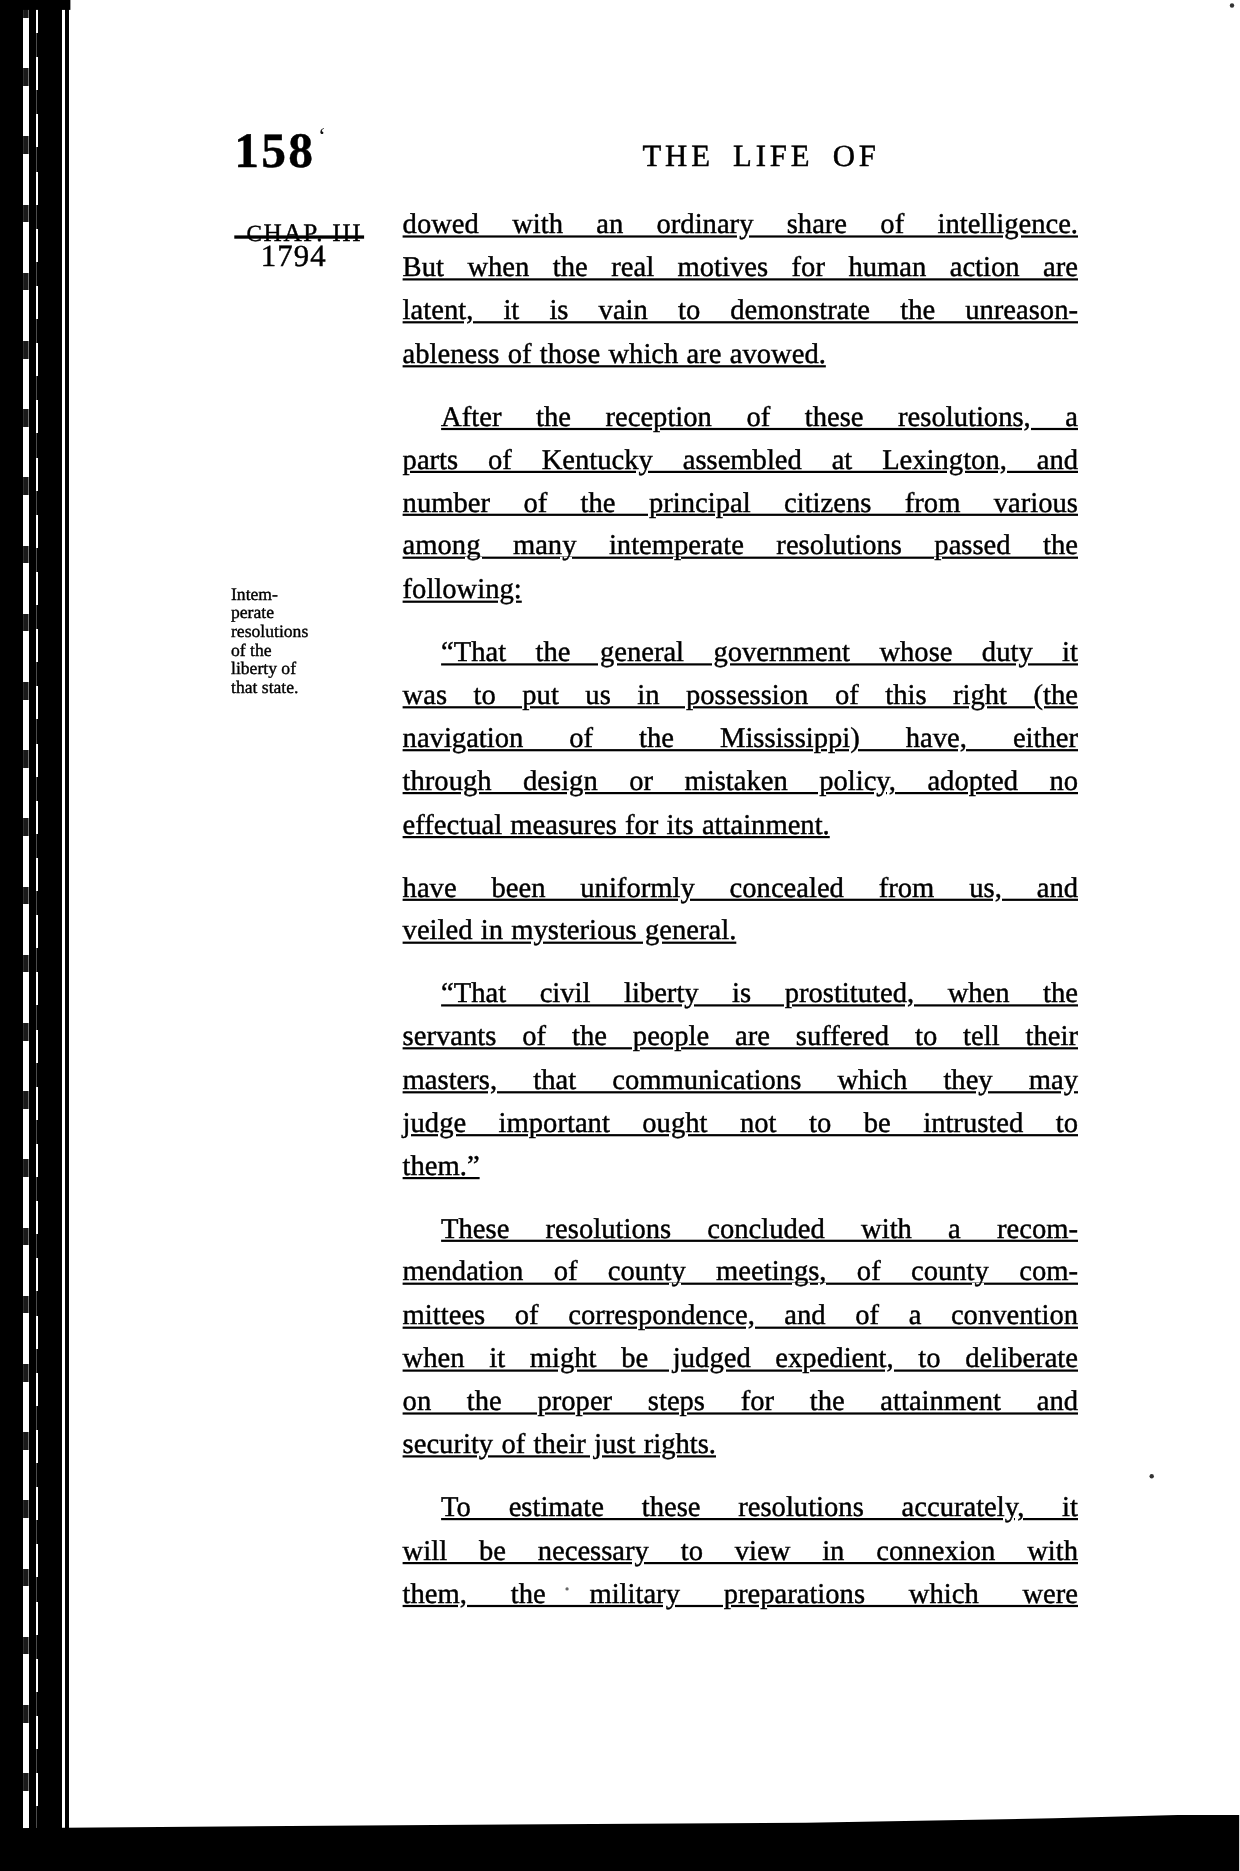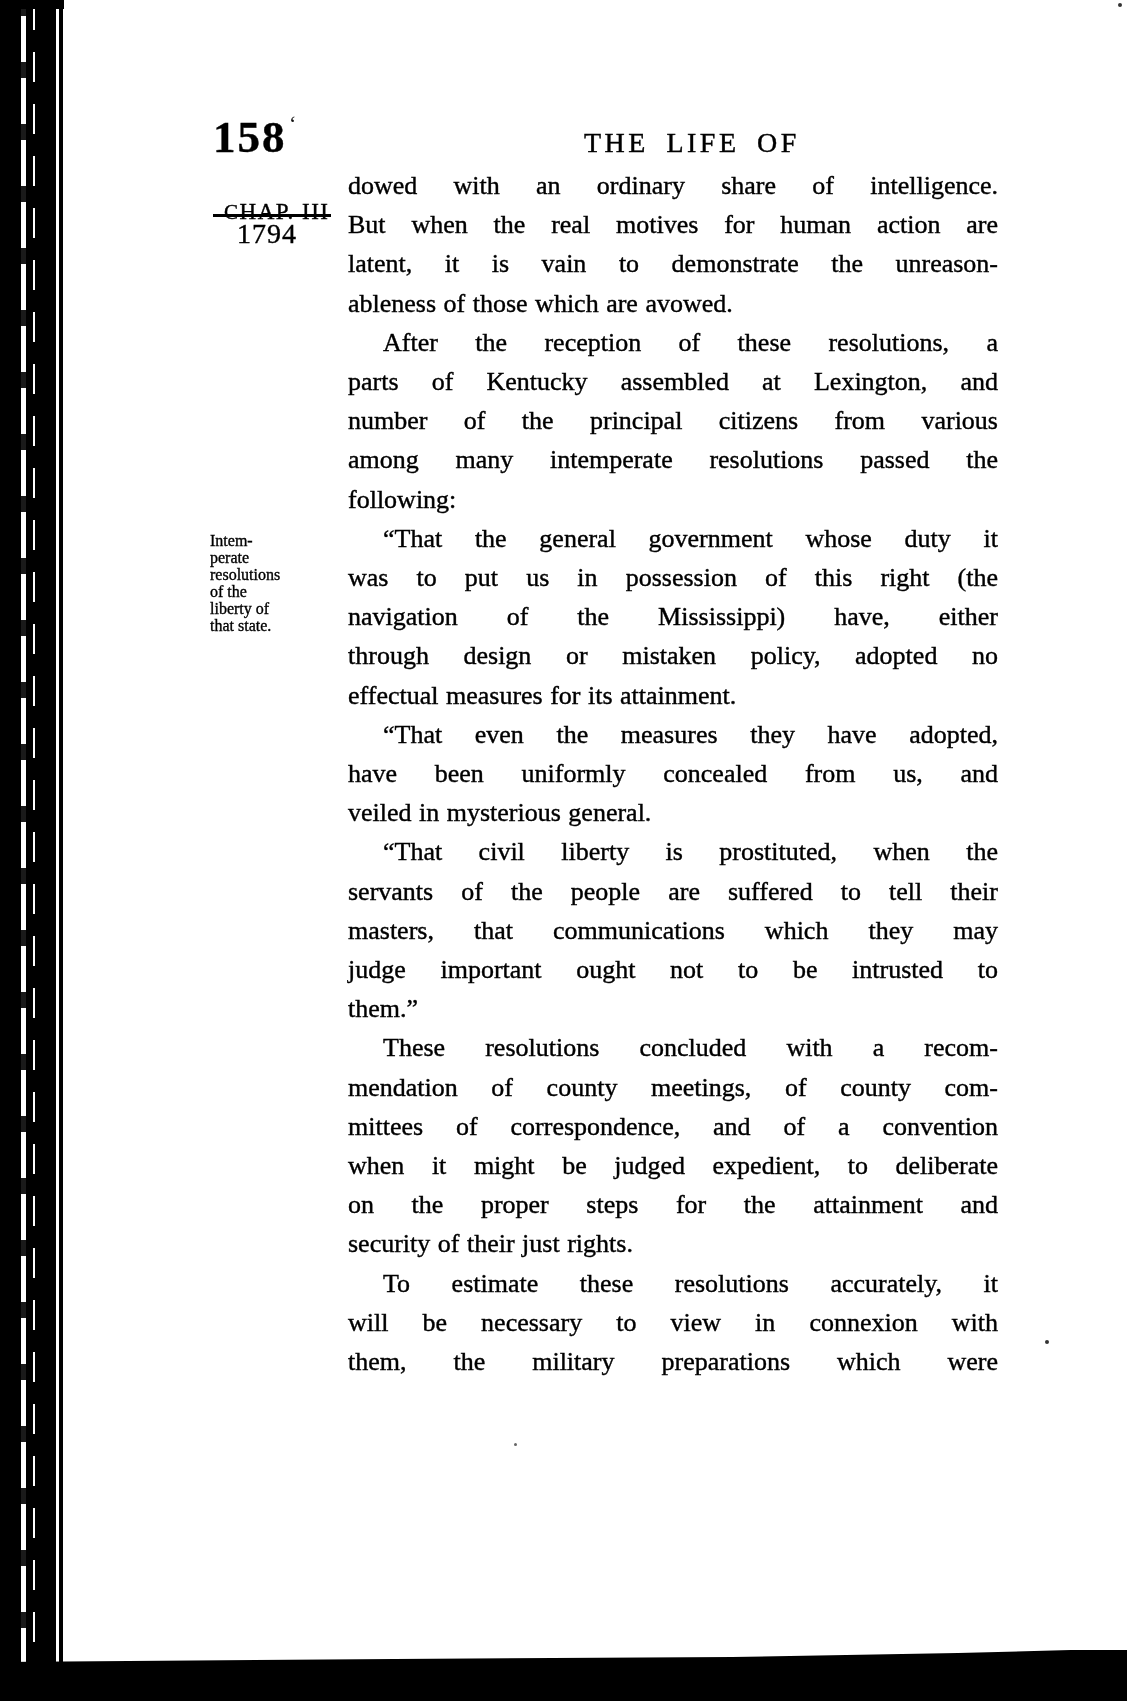--- a/index.html
+++ b/index.html
@@ -78,21 +78,21 @@
     font-size:16px;line-height:17px;
     -webkit-text-stroke:.35px #000;
   }
   .margin-note .mn-line{display:block;}
   
   .body-text{
     position:absolute;left:348px;top:166px;width:650px;
     font-size:26px;line-height:39.2px;
     -webkit-text-stroke:.4px #000;
   }
-  .para{margin:0;padding:0;}
+  .para{margin:18px;padding:0;text-decoration:underline;}
   .tl{
     text-align:justify;
     text-align-last:justify;
     word-spacing:1px;
   }
   .tl.end{text-align-last:left;}
   .tl.ind{padding-left:35px;}
 </style>
 </head>
 <body>
@@ -140,21 +140,20 @@
 
     <div class="para">
       <div class="tl ind">“That the general government whose duty it</div>
       <div class="tl">was to put us in possession of this right (the</div>
       <div class="tl">navigation of the Mississippi) have, either</div>
       <div class="tl">through design or mistaken policy, adopted no</div>
       <div class="tl end">effectual measures for its attainment.</div>
     </div>
 
     <div class="para">
-      <div class="tl ind">“That even the measures they have adopted,</div>
       <div class="tl">have been uniformly concealed from us, and</div>
       <div class="tl end">veiled in mysterious general.</div>
     </div>
 
     <div class="para">
       <div class="tl ind">“That civil liberty is prostituted, when the</div>
       <div class="tl">servants of the people are suffered to tell their</div>
       <div class="tl">masters, that communications which they may</div>
       <div class="tl">judge important ought not to be intrusted to</div>
       <div class="tl end">them.”</div>

